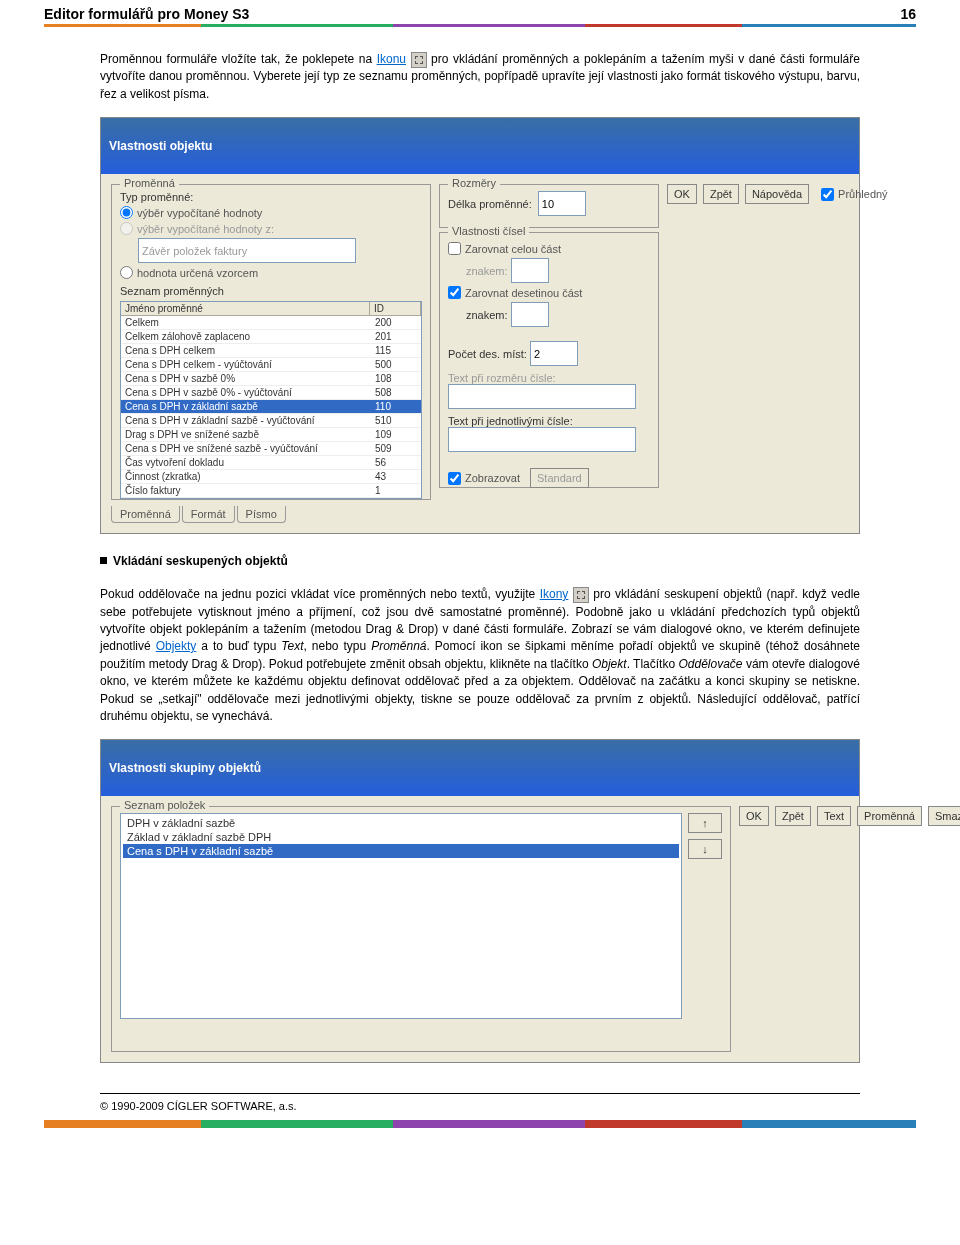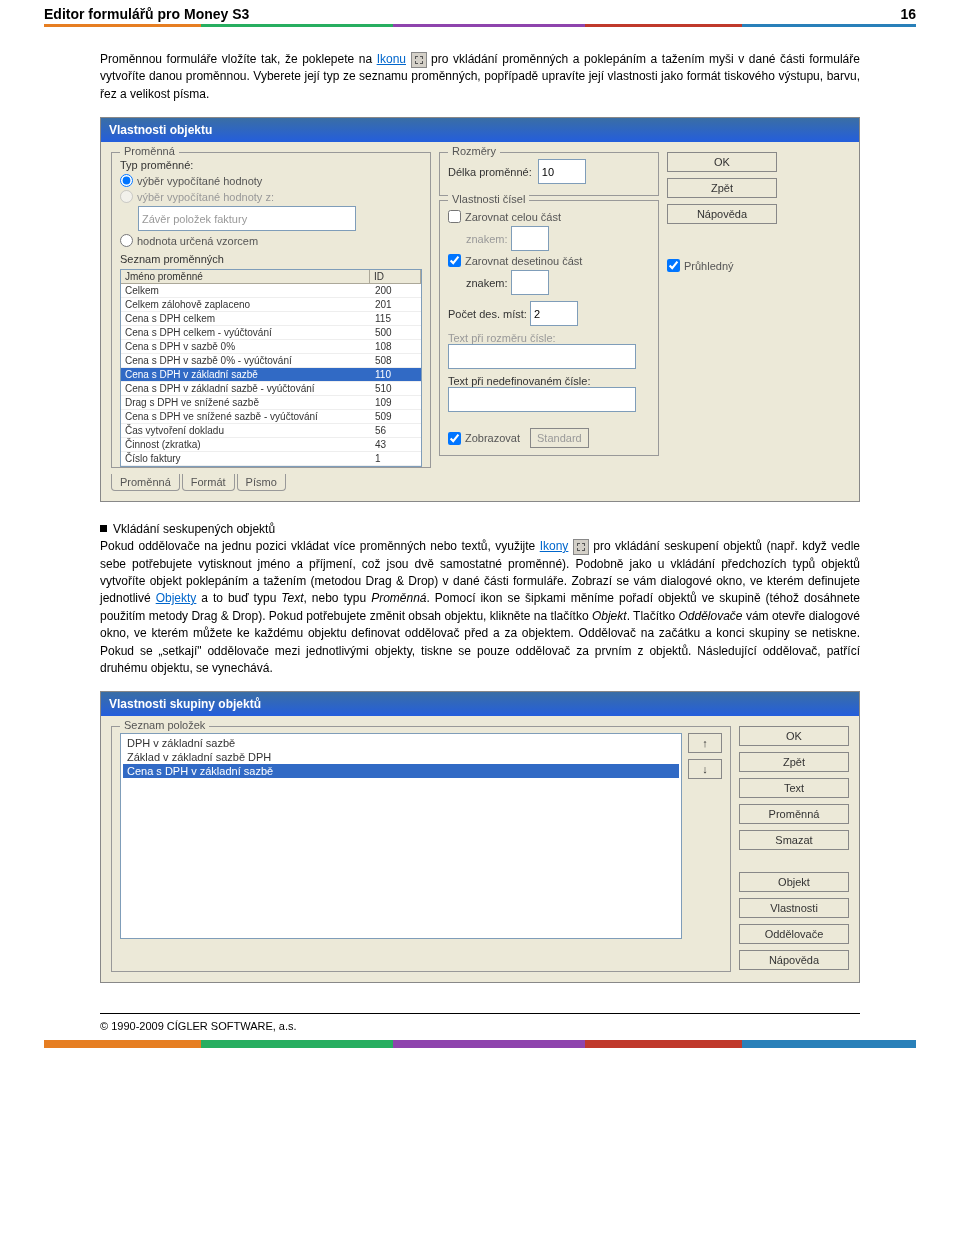--- a/index.html
+++ b/index.html
@@ -6,30 +6,30 @@
 .header-row{display:flex;justify-content:space-between;align-items:baseline;padding:6px 44px 2px}
 .header-title{font-weight:bold;font-size:14px}
 .page-num{font-weight:bold;font-size:14px}
 .header-line{height:3px;background:linear-gradient(90deg,#e67e22 0 18%,#27ae60 18% 40%,#8e44ad 40% 62%,#c0392b 62% 80%,#2980b9 80% 100%);margin:0 44px 24px}
 .content{padding:0 100px}
 .para{line-height:1.45;margin:0 0 10px;text-align:justify}
 .link{color:#0066cc;text-decoration:underline}
 .icon-inline{display:inline-block;width:14px;height:14px;background:#d4d0c8;border:1px solid #888;vertical-align:middle;position:relative}
 .icon-inline::after{content:"";position:absolute;left:3px;top:3px;width:6px;height:6px;border:1px dashed #555}
 .bullet{display:inline-block;width:7px;height:7px;background:#000;margin-right:6px;vertical-align:1px}
-.subhead{font-weight:normal;margin:14px 0 2px}
+.subhead{font-weight:bold;margin:14px 0 18px}
 .italic{font-style:italic}
 .screenshot{background:#ece9d8;border:1px solid #888;margin:14px 0 20px;font-size:11px;color:#333}
-.titlebar{background:linear-gradient(#3a6ea5,#245edc);color:#fff;padding:5px 8px;font-weight:bold;font-size:12px}
+.titlebar{background:linear-gradient(#3a6ea5,#245edc);color:#fff;padding:21px 8px;font-weight:bold;font-size:12px}
 .dlg-body{padding:10px;display:flex;gap:8px;align-items:flex-start}
 .fieldset{border:1px solid #999;padding:6px 8px 8px;position:relative;background:#ece9d8}
 .fieldset .legend{position:absolute;top:-8px;left:8px;background:#ece9d8;padding:0 4px;color:#555;font-size:11px}
 .col1{width:320px}
 .col2{width:220px}
-.col3{width:110px;display:flex;flex-direction:column;gap:6px}
+.col3{width:110px;display:flex;flex-direction:row;gap:6px}
 .btn{background:#ece9d8;border:1px solid #888;padding:3px 6px;text-align:center;font-size:11px;color:#333}
 .input{background:#fff;border:1px solid #7f9db9;padding:4px 3px;height:15px;font-size:11px}
 .check{display:flex;align-items:center;gap:4px;margin:3px 0;font-size:11px;color:#555}
 .check input{margin:0}
 .table{border:1px solid #7f9db9;background:#fff;margin-top:4px}
 .table .tr{display:flex;font-size:10px}
 .table .th{background:#ece9d8;border-right:1px solid #aca899;border-bottom:1px solid #aca899;padding:1px 4px}
 .table .td{padding:1px 4px;border-bottom:1px solid #eee}
 .table .tr .c1{flex:1}
 .table .tr .c2{width:42px;text-align:left}
@@ -161,24 +161,24 @@
         <div class="check">
               <input type="checkbox" style="">
               <span>Zarovnat celou část</span>
             </div>
         <div style="margin-left:18px;color:#999"><span>znakem:</span> <input class="input" style="width: 30px;" disabled=""></div>
         <div class="check">
               <input type="checkbox" checked="" style="">
               <span>Zarovnat desetinou část</span>
             </div>
         <div style="margin-left:18px"><span>znakem:</span> <input class="input" style="width: 30px;"></div>
-        <div style="margin-top:6px"><span>Počet des. míst:</span> <input class="input" style="width: 40px;" value="2"></div>
+        <div style="margin-top:14px"><span>Počet des. míst:</span> <input class="input" style="width: 40px;" value="2"></div>
         <div style="margin-top:6px;color:#999">Text při rozměru čísle:</div>
         <input class="input" style="width: 180px;">
-        <div style="margin-top:6px">Text při nedefinovaném čísle:</div>
+        <div style="margin-top:6px">Text při jednotlivými čísle:</div>
         <input class="input" style="width: 180px;">
         <div style="margin-top:16px;display:flex;align-items:center;gap:10px">
           <div class="check">
                 <input type="checkbox" checked="" style="">
                 <span>Zobrazovat</span>
               </div>
           <div class="btn" style="color:#999">Standard</div>
         </div>
       </div>
     </div>

